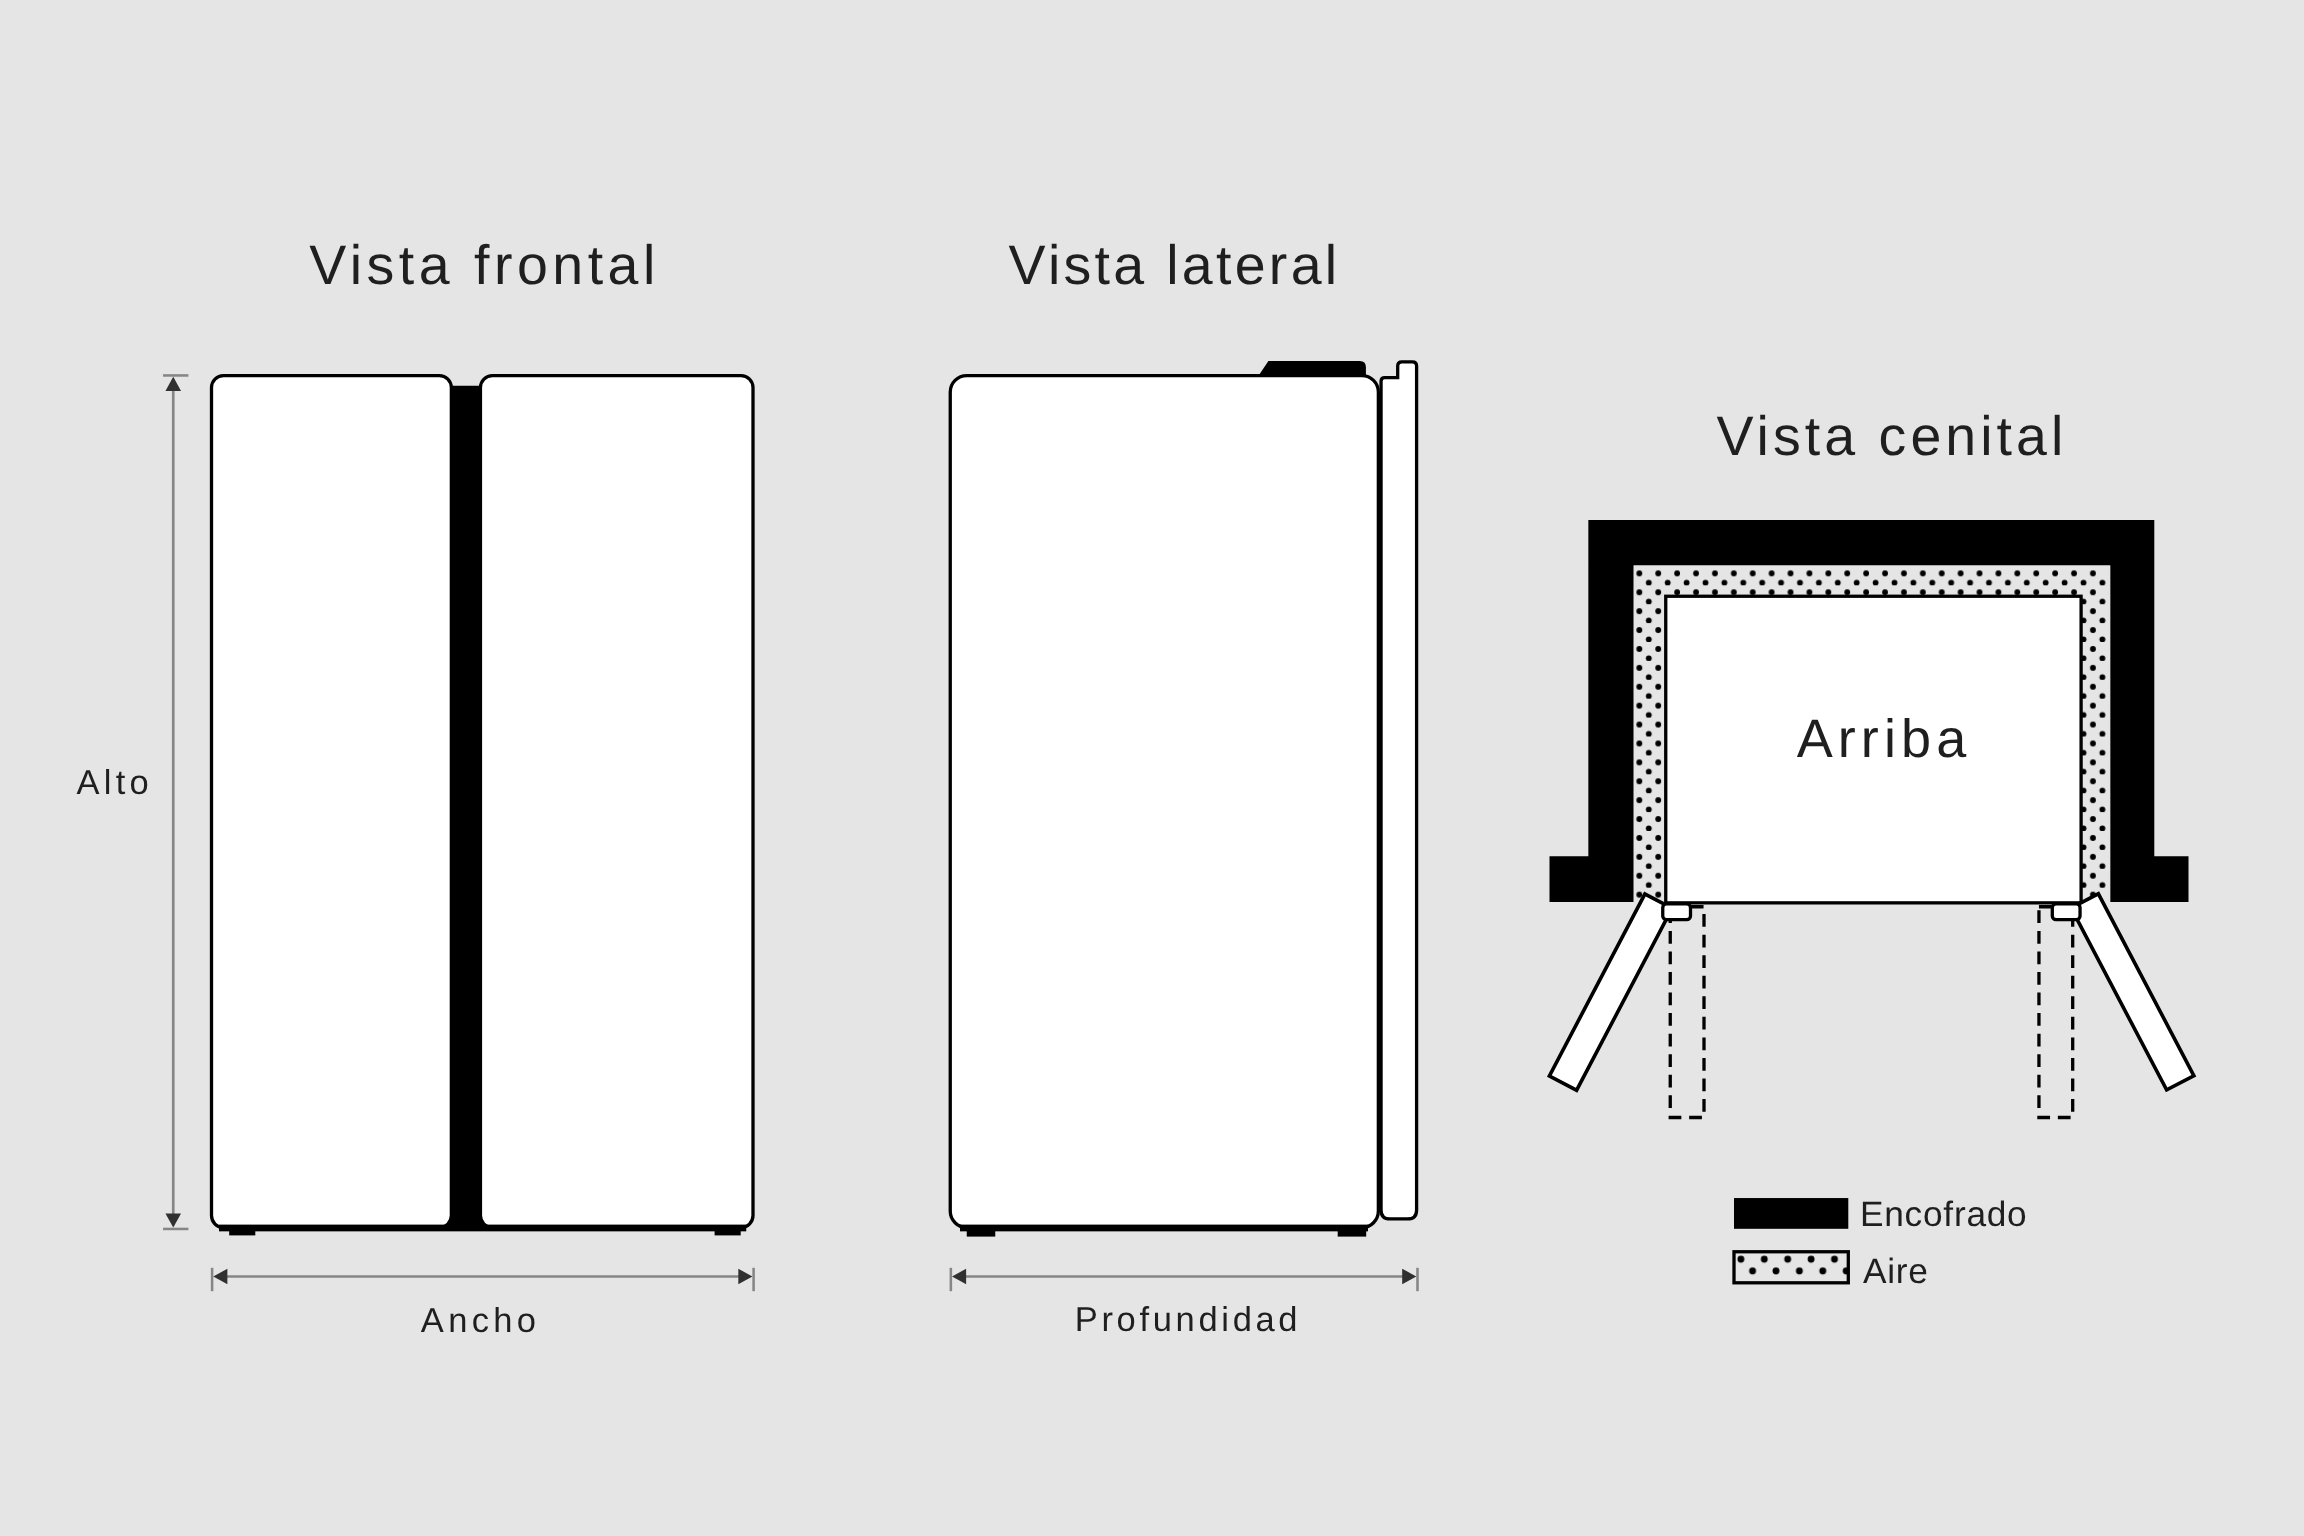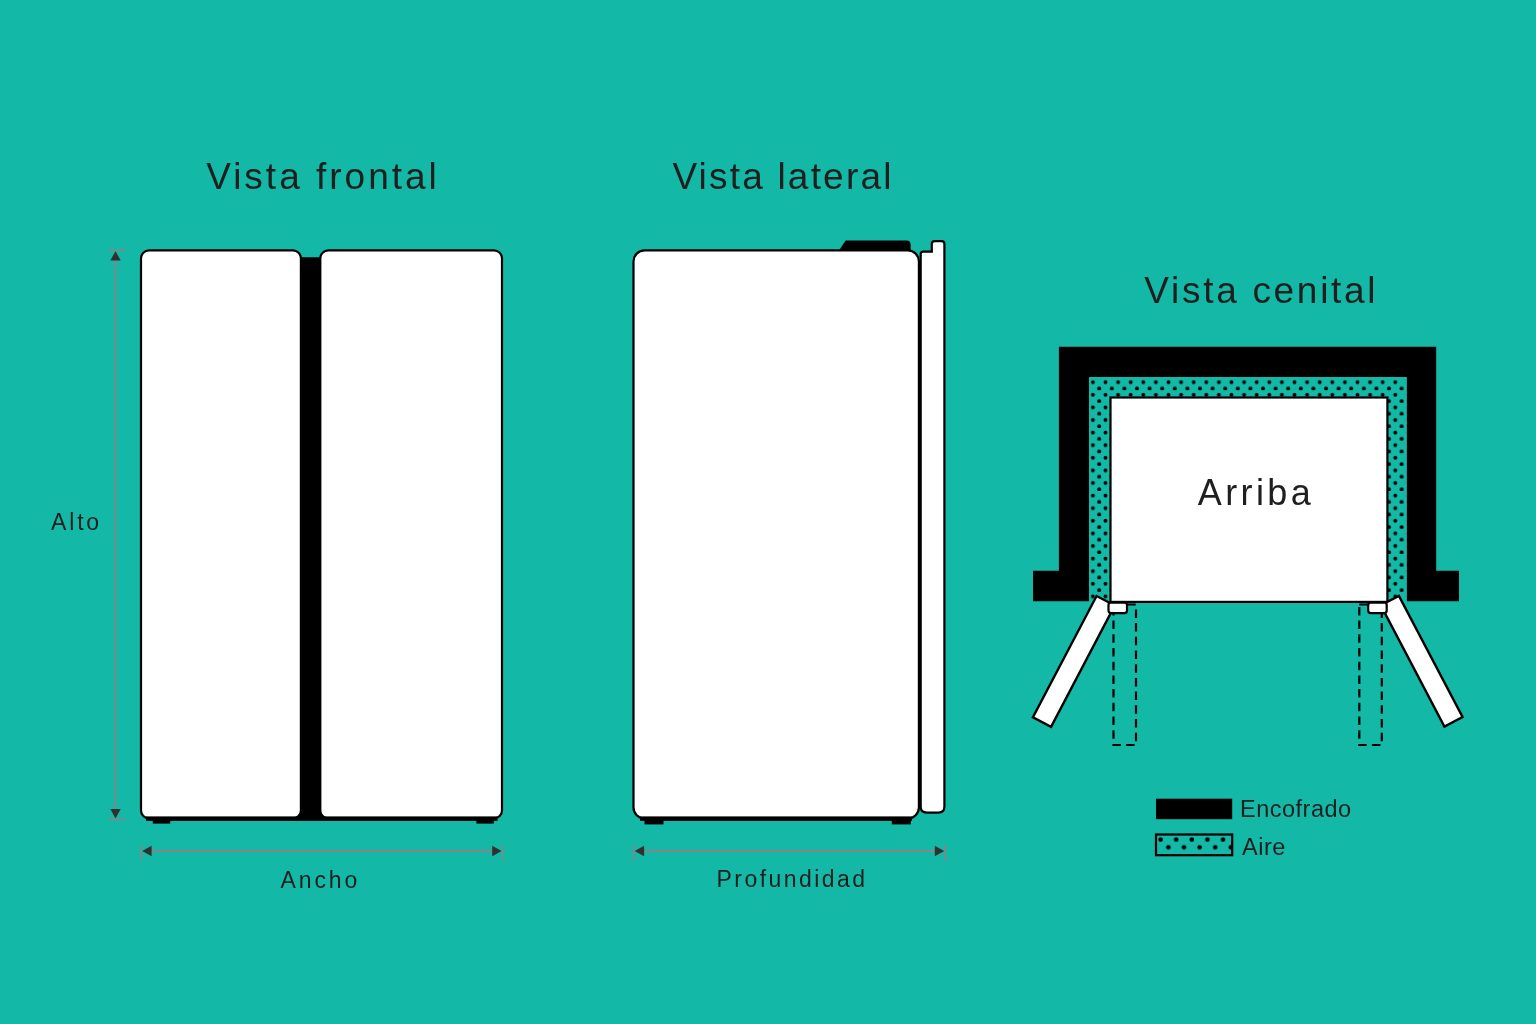--- a/index.html
+++ b/index.html
@@ -1,16 +1,16 @@
 <!DOCTYPE html>
 <html><head>
 <meta charset="utf-8">
 <style>
   html,body{margin:0;padding:0;background:#ffffff;}
-  .page{position:relative;width:1536px;height:1024px;background:#14b8a6;overflow:hidden;}
+  .page{position:relative;width:1536px;height:1024px;background:#e5e5e5;overflow:hidden;}
   text{font-family:"Liberation Sans",sans-serif;fill:#1f1f1f;}
 </style>
 </head>
 <body>
 <div class="page">
 <svg width="1536" height="1024" viewBox="0 0 1536 1024">
 <defs>
   <pattern id="dots" width="12.6" height="12.6" patternUnits="userSpaceOnUse" patternTransform="translate(1089.5,377.6)">
     <circle cx="3.4" cy="4.6" r="1.95" fill="#000"></circle>
     <circle cx="9.7" cy="10.9" r="1.95" fill="#000"></circle>

